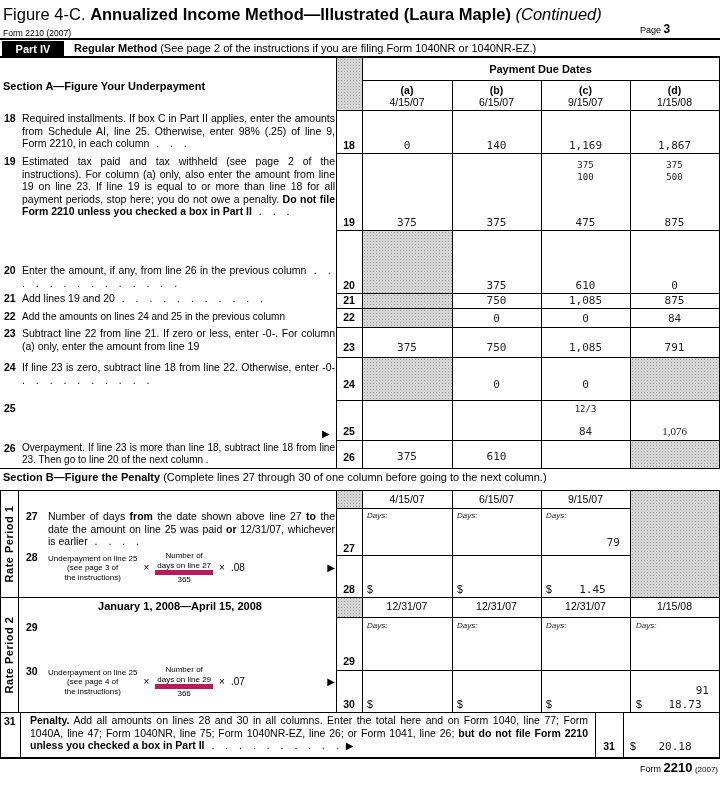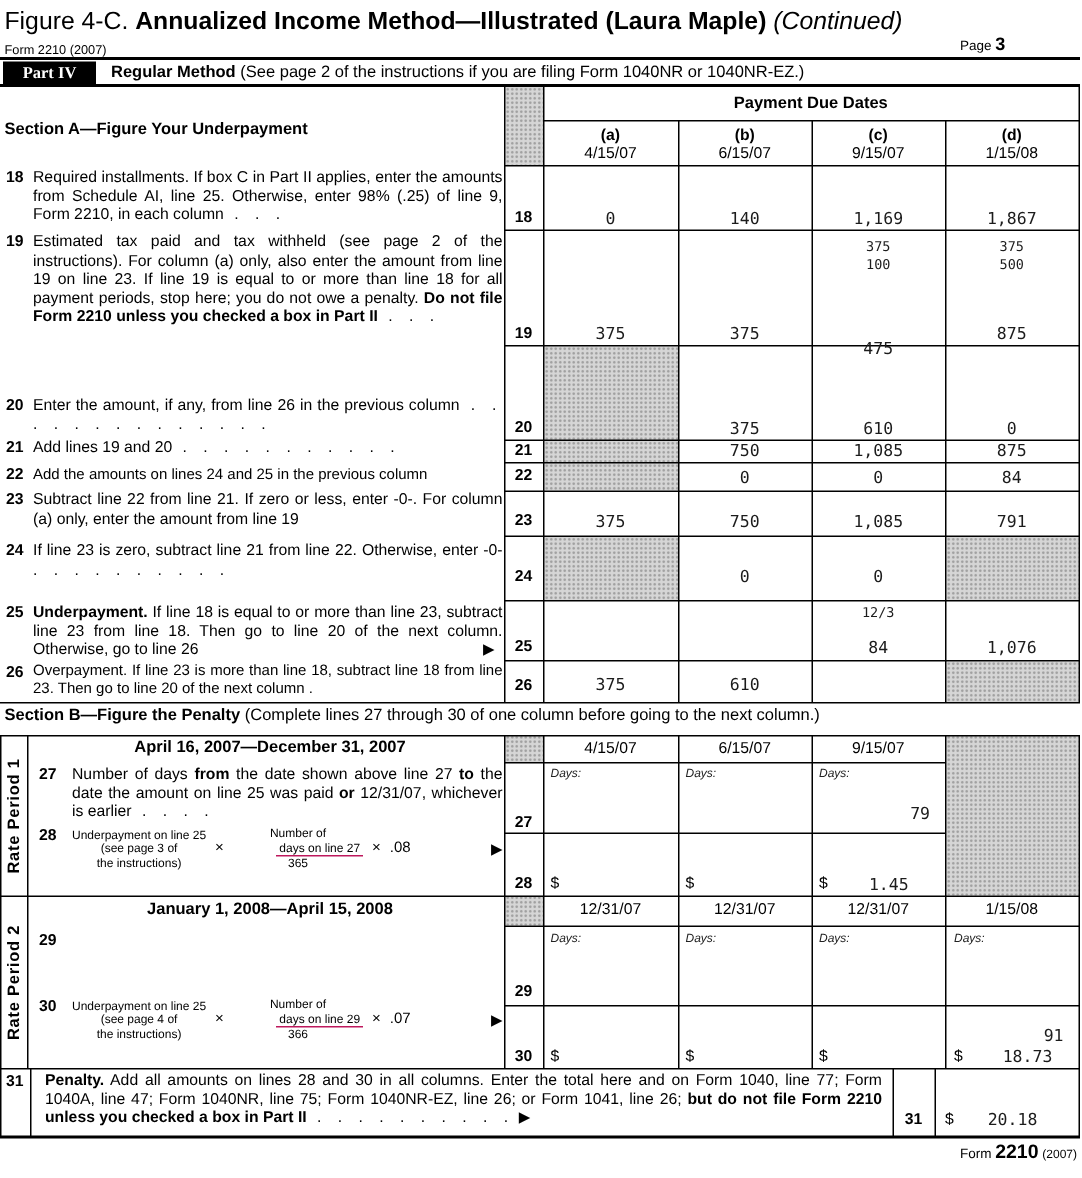--- a/index.html
+++ b/index.html
@@ -26,21 +26,21 @@
   .cd{left:631px;width:87px;}
   .colhead{position:absolute;text-align:center;font-size:10.5px;line-height:12px;}
   .datecell{position:absolute;text-align:center;font-size:10.5px;}
   .days{position:absolute;font-style:italic;font-size:8px;color:#222;}
   .dollar{position:absolute;font-size:10.5px;}
   .descno{position:absolute;font-weight:bold;font-size:10.5px;}
   .ratebox{position:absolute;left:0;width:18px;display:flex;align-items:center;justify-content:center;}
   .ratebox span{transform:rotate(-90deg);white-space:nowrap;font-weight:bold;font-size:11px;letter-spacing:0.5px;}
   .fstack{text-align:center;font-size:8px;line-height:9.5px;}
   .frac{text-align:center;font-size:8px;line-height:9.5px;}
-  .frac .bar{border-bottom:1px solid #be185d;padding:0 2px;margin-left:29px;}
+  .frac .bar{border-bottom:5px solid #be185d;padding:0 2px;}
   .formula{position:absolute;display:flex;align-items:center;gap:6px;}
   .x{font-size:10px;}
   .arrow{font-size:10px;}
 </style>
 </head>
 <body>
 
 <div class="page">
 
   <div class="t" style="left:3px;top:4px;font-size:16.5px;line-height:20px;white-space:nowrap;">
@@ -49,21 +49,21 @@
     <span class="i">(Continued)</span>
   </div>
   <div class="t" style="left:3px;top:27px;font-size:8.5px;">Form 2210 (2007)</div>
   <div class="t" style="left:640px;top:23px;width:78px;text-align:left;font-size:9px;">
     <span>Page</span>
     <span class="b" style="font-size:12px;">3</span>
   </div>
 
   <div class="h h2" style="left:0;top:38px;width:720px;"></div>
   <div style="position:absolute;left:2px;top:40.5px;width:62px;height:16px;background:#000;color:#fff;
-              display:flex;align-items:center;justify-content:center;font-weight:bold;font-size:11px;font-family:Liberation Serif, serif;">Part IV</div>
+              display:flex;align-items:center;justify-content:center;font-weight:bold;font-size:11px;">Part IV</div>
   <div class="t" style="left:74px;top:42px;font-size:11px;white-space:nowrap;">
     <span class="b">Regular Method</span>
     <span>(See page 2 of the instructions if you are filing Form 1040NR or 1040NR-EZ.)</span>
   </div>
   <div class="h h2" style="left:0;top:56px;width:720px;"></div>
 
   <div class="shade" style="left:337px;top:58px;width:25px;height:52px;"></div>
   <div class="shade" style="left:363px;top:231px;width:89px;height:96px;"></div>
   <div class="shade" style="left:363px;top:358px;width:89px;height:42px;"></div>
   <div class="shade" style="left:631px;top:358px;width:88px;height:42px;"></div>
@@ -116,27 +116,24 @@
   </div>
 
   <div class="descno" style="left:4px;top:310px;">22</div>
   <div class="t small" style="left:22px;top:311px;width:313px;white-space:nowrap;">Add the amounts on lines 24 and 25 in the previous column</div>
 
   <div class="descno" style="left:4px;top:327px;">23</div>
   <div class="t j" style="left:22px;top:327px;width:313px;">Subtract line 22 from line 21. If zero or less, enter -0-. For column (a) only, enter the amount from line 19</div>
 
   <div class="descno" style="left:4px;top:361px;">24</div>
   <div class="t j" style="left:22px;top:361px;width:313px;">
-    <span>If line 23 is zero, subtract line 21 from line 22. Otherwise, enter -0-</span><span class="ld"> .  .  .  .  .  .  .  .  .  .</span>
+    <span>If line 23 is zero, subtract line 18 from line 22. Otherwise, enter -0-</span><span class="ld"> .  .  .  .  .  .  .  .  .  .</span>
   </div>
 
   <div class="descno" style="left:4px;top:402px;">25</div>
-  <div class="t j" style="left:22px;top:402px;width:313px;">
-    <span class="b">Underpayment.</span><span> If line 18 is equal to or more than line 23, subtract line 23 from line 18. Then go to line 20 of the next column. Otherwise, go to line 26</span>
-  </div>
   <div class="t arrow" style="left:322px;top:428px;">▶</div>
 
   <div class="descno" style="left:4px;top:442px;">26</div>
   <div class="t j small" style="left:22px;top:442px;width:313px;">Overpayment. If line 23 is more than line 18, subtract line 18 from line 23. Then go to line 20 of the next column .</div>
 
   <div class="lno" style="top:139px;">18</div>
   <div class="lno" style="top:216px;">19</div>
   <div class="lno" style="top:279px;">20</div>
   <div class="lno" style="top:294px;">21</div>
   <div class="lno" style="top:311px;">22</div>
@@ -150,21 +147,21 @@
   <div class="hw cc" style="top:139px;">1,169</div>
   <div class="hw cd" style="top:139px;">1,867</div>
 
   <div class="hw cc hws" style="top:160px;">375</div>
   <div class="hw cc hws" style="top:172px;">100</div>
   <div class="hw cd hws" style="top:160px;">375</div>
   <div class="hw cd hws" style="top:172px;">500</div>
 
   <div class="hw ca" style="top:216px;">375</div>
   <div class="hw cb" style="top:216px;">375</div>
-  <div class="hw cc" style="top:216px;margin-top:10px;">475</div>
+  <div class="hw cc" style="top:216px;">475</div>
   <div class="hw cd" style="top:216px;">875</div>
 
   <div class="hw cb" style="top:279px;">375</div>
   <div class="hw cc" style="top:279px;">610</div>
   <div class="hw cd" style="top:279px;">0</div>
 
   <div class="hw cb" style="top:294px;">750</div>
   <div class="hw cc" style="top:294px;">1,085</div>
   <div class="hw cd" style="top:294px;">875</div>
 
@@ -175,21 +172,21 @@
   <div class="hw ca" style="top:341px;">375</div>
   <div class="hw cb" style="top:341px;">750</div>
   <div class="hw cc" style="top:341px;">1,085</div>
   <div class="hw cd" style="top:341px;">791</div>
 
   <div class="hw cb" style="top:378px;">0</div>
   <div class="hw cc" style="top:378px;">0</div>
 
   <div class="hw cc hws" style="top:404px;">12/3</div>
   <div class="hw cc" style="top:425px;">84</div>
-  <div class="hw cd" style="top:425px;">1,076</div>
+  <div class="hw cd" style="top:425px;font-family:Liberation Serif, serif;">1,076</div>
 
   <div class="hw ca" style="top:450px;">375</div>
   <div class="hw cb" style="top:450px;">610</div>
 
   <div class="t" style="left:3px;top:471px;width:715px;font-size:11px;white-space:nowrap;">
     <span class="b">Section B—Figure the Penalty</span>
     <span>(Complete lines 27 through 30 of one column before going to the next column.)</span>
   </div>
 
   <div class="shade" style="left:337px;top:490px;width:25px;height:18px;"></div>
@@ -208,21 +205,20 @@
   <div class="v" style="left:630px;top:490px;height:222px;"></div>
   <div class="v" style="left:719px;top:490px;height:222px;"></div>
   <div class="h" style="left:336px;top:508px;width:294px;"></div>
   <div class="h" style="left:336px;top:555px;width:294px;"></div>
   <div class="h" style="left:336px;top:617px;width:384px;"></div>
   <div class="h" style="left:336px;top:670px;width:384px;"></div>
 
   <div class="ratebox" style="top:490px;height:107px;">
       <span>Rate Period 1</span>
     </div>
-  <div class="t b" style="left:25px;top:492px;width:310px;text-align:center;font-size:11px;">April 16, 2007—December 31, 2007</div>
 
   <div class="descno" style="left:26px;top:510px;">27</div>
   <div class="t j" style="left:48px;top:510px;width:287px;">
     <span>Number of days </span><span class="b">from</span><span> the date shown above line 27 </span><span class="b">to</span><span> the date the amount on line 25 was paid </span><span class="b">or</span><span> 12/31/07, whichever is earlier</span><span class="ld"> .  .  .  .</span>
   </div>
 
   <div class="descno" style="left:26px;top:551px;">28</div>
   <div class="formula" style="left:48px;top:551px;width:287px;">
     <div class="fstack">
       <div>Underpayment on line 25</div>

